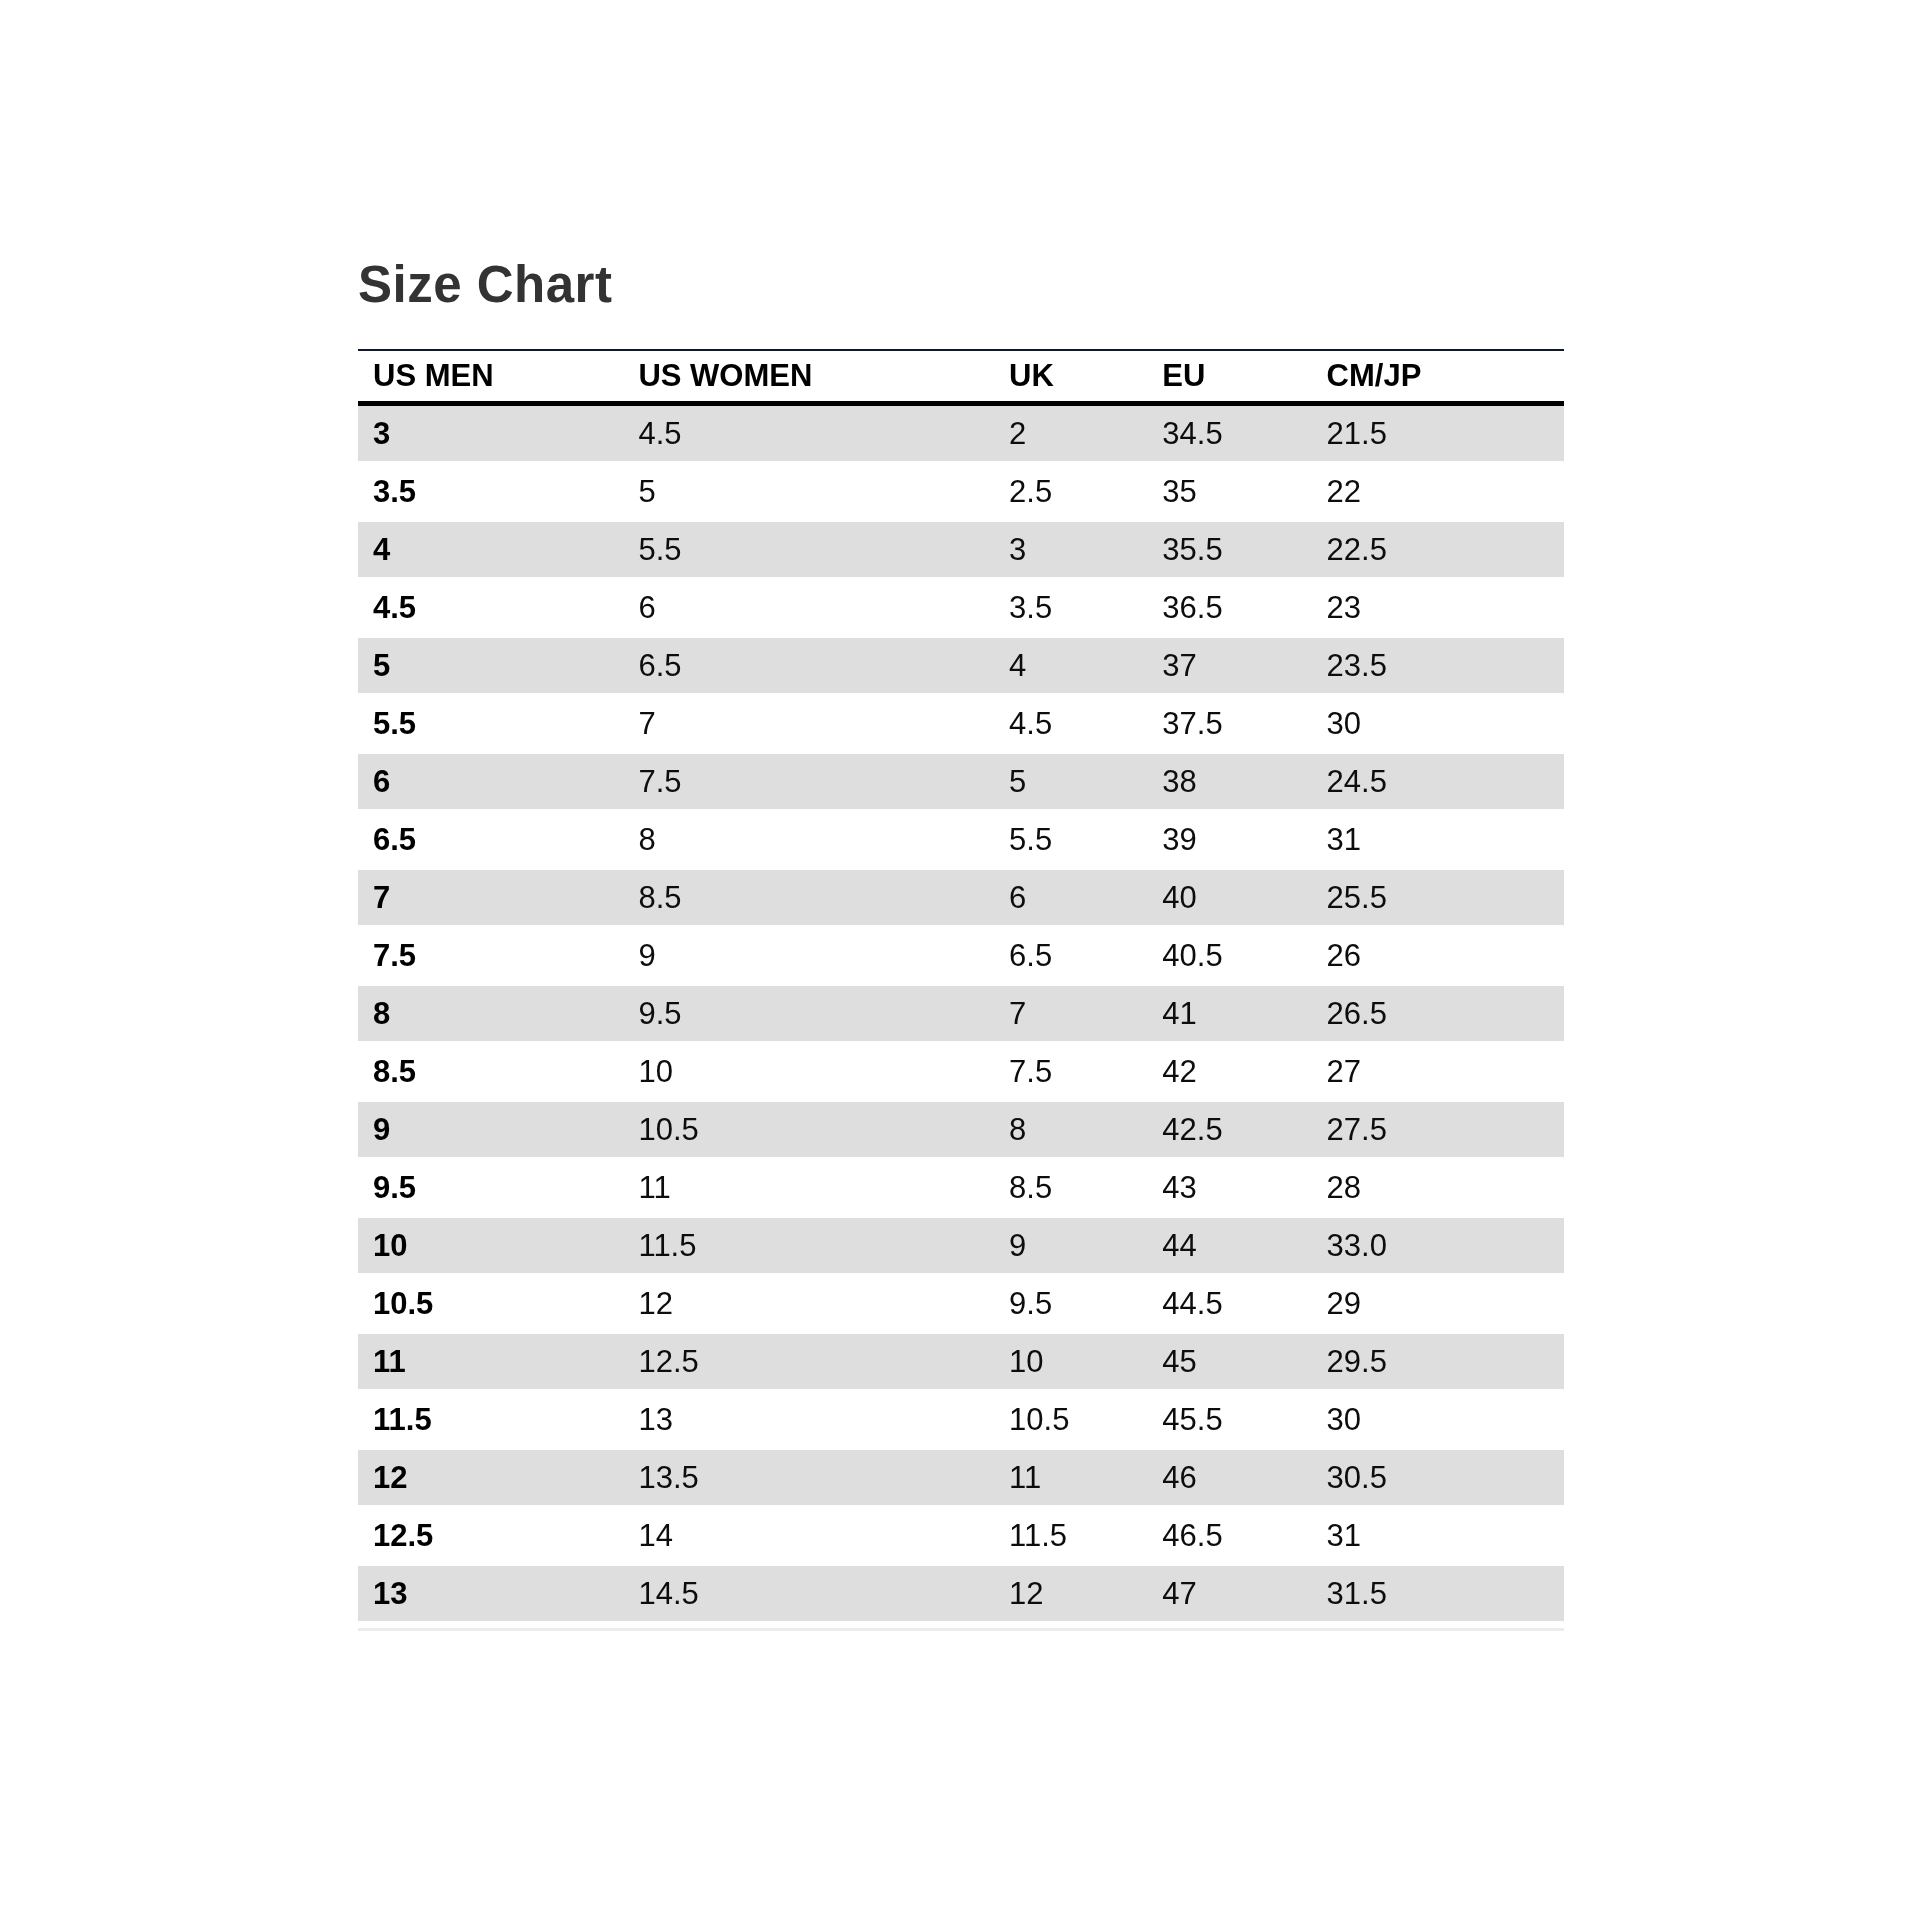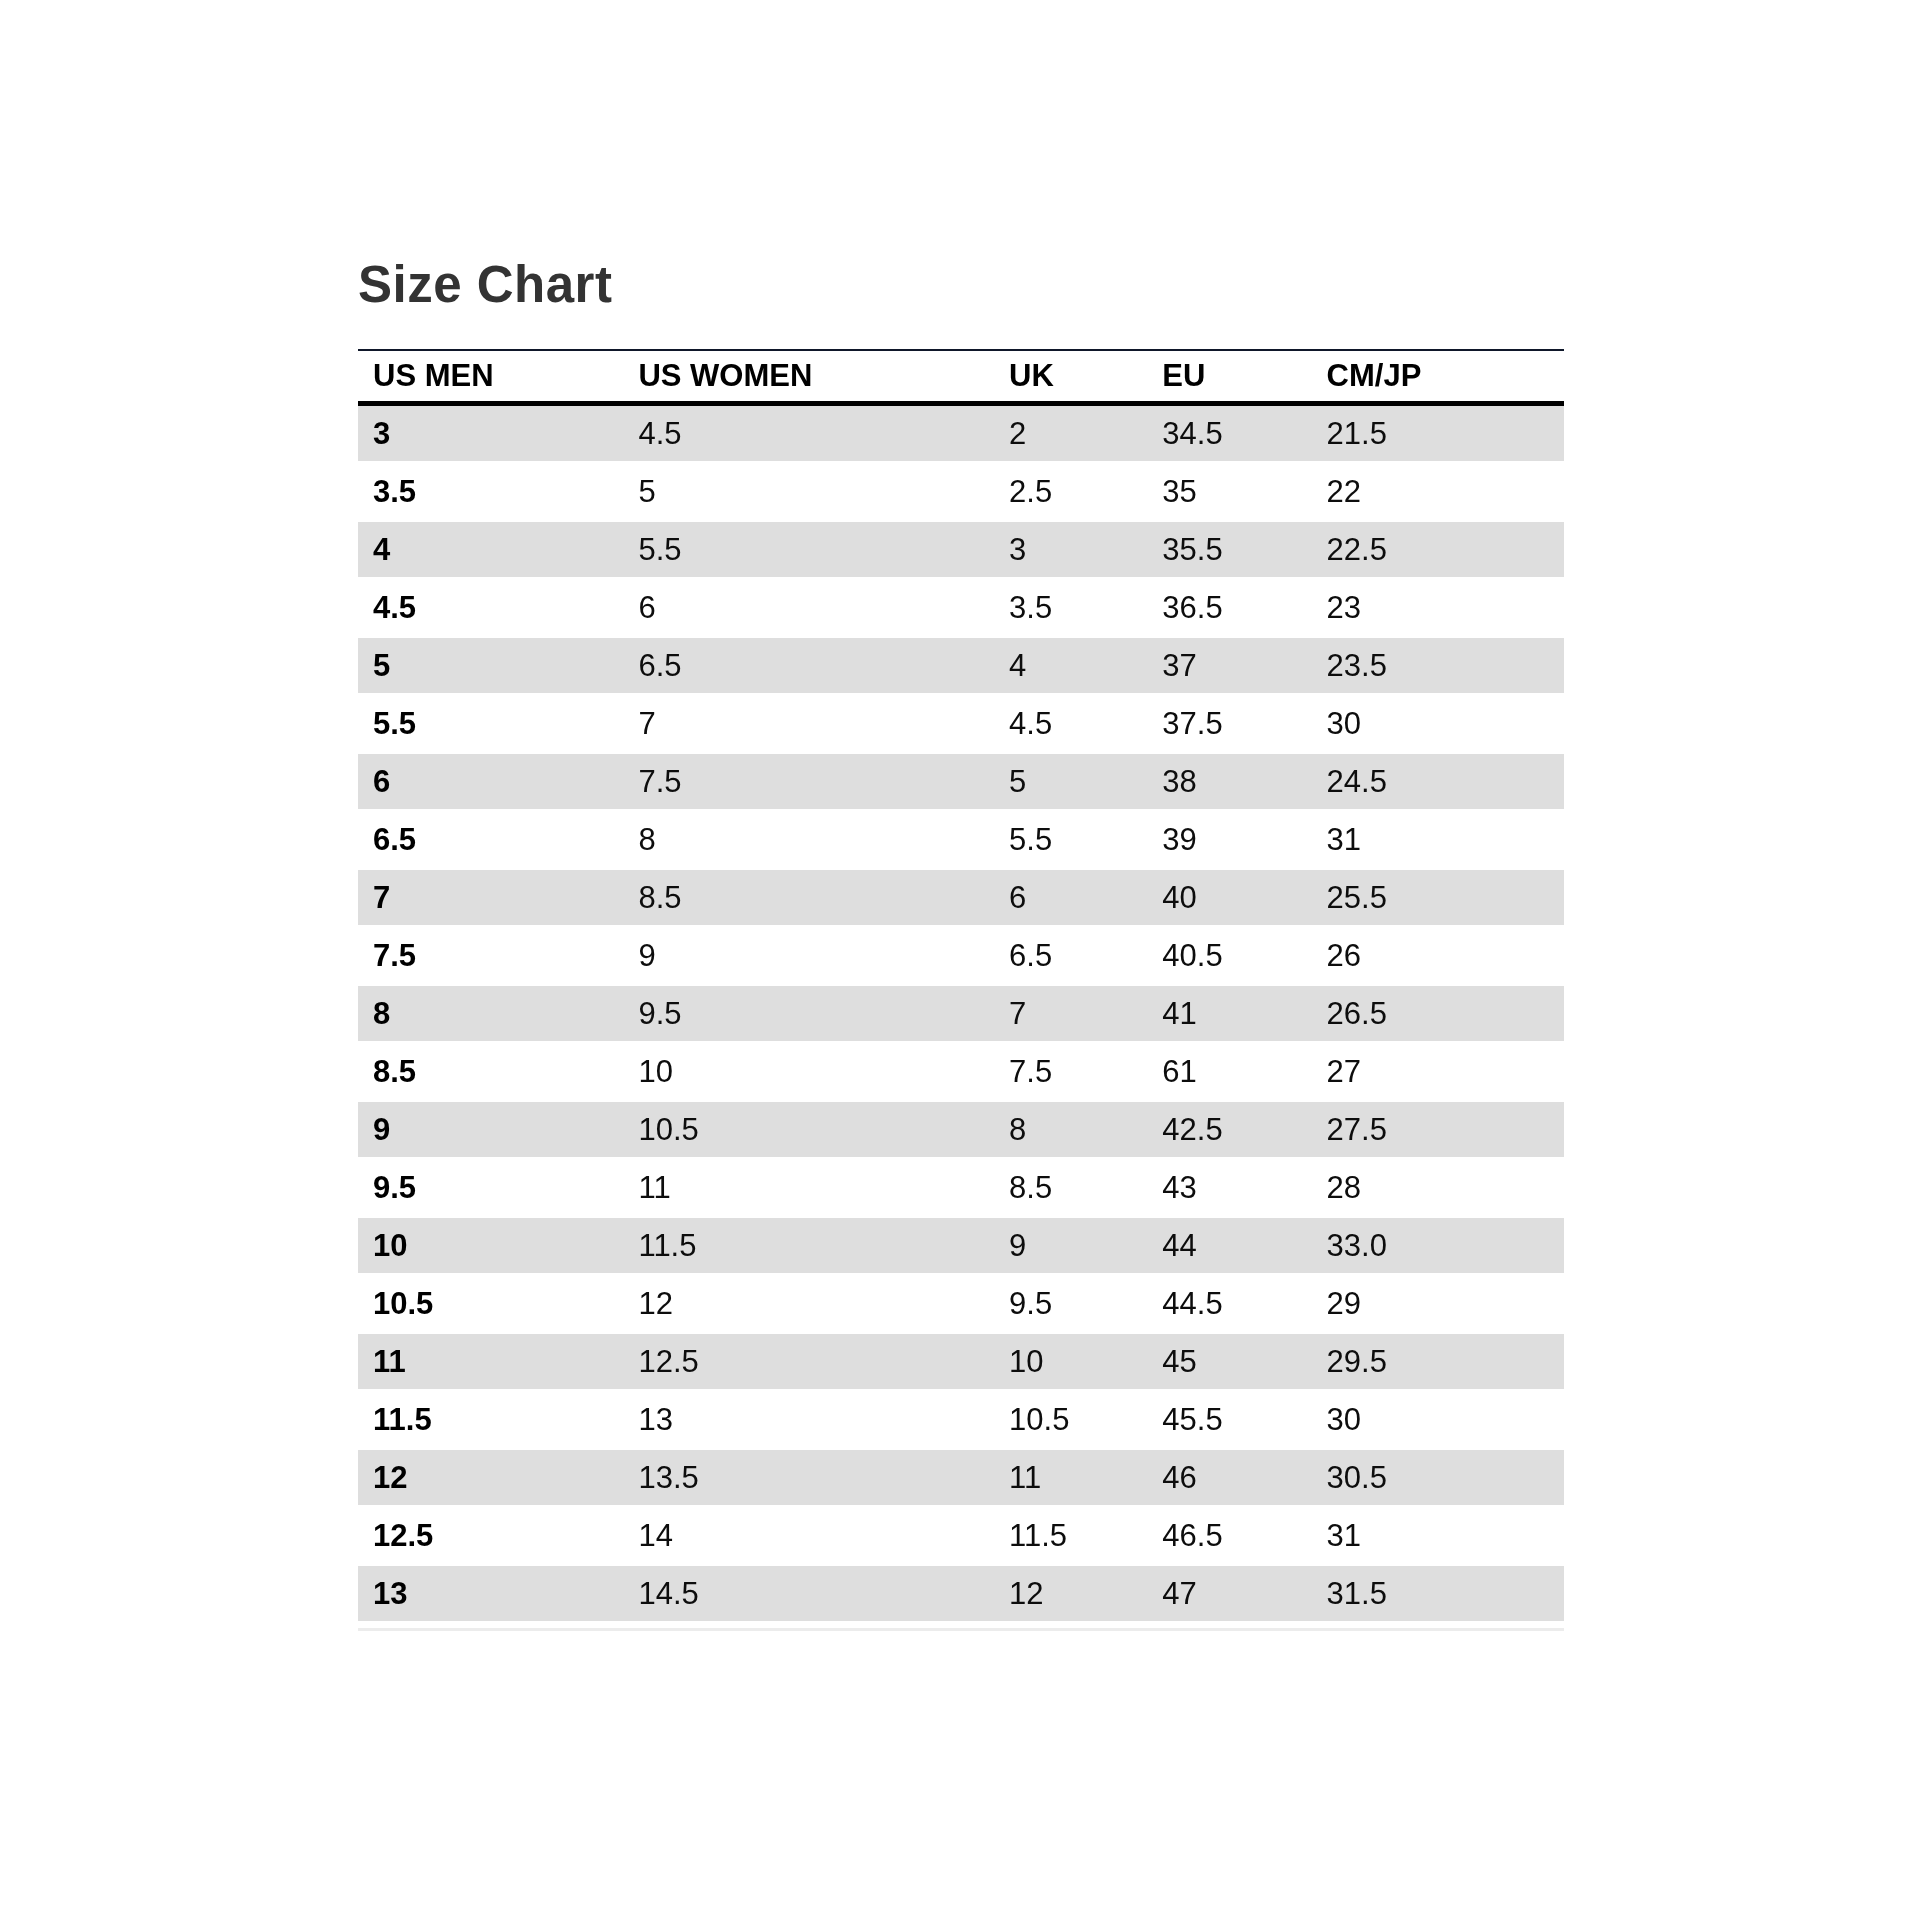--- a/index.html
+++ b/index.html
@@ -174,21 +174,21 @@
           <td>8</td>
           <td>9.5</td>
           <td>7</td>
           <td>41</td>
           <td>26.5</td>
         </tr>
         <tr>
           <td>8.5</td>
           <td>10</td>
           <td>7.5</td>
-          <td>61</td>
+          <td>42</td>
           <td>27</td>
         </tr>
         <tr>
           <td>9</td>
           <td>10.5</td>
           <td>8</td>
           <td>42.5</td>
           <td>27.5</td>
         </tr>
         <tr>

